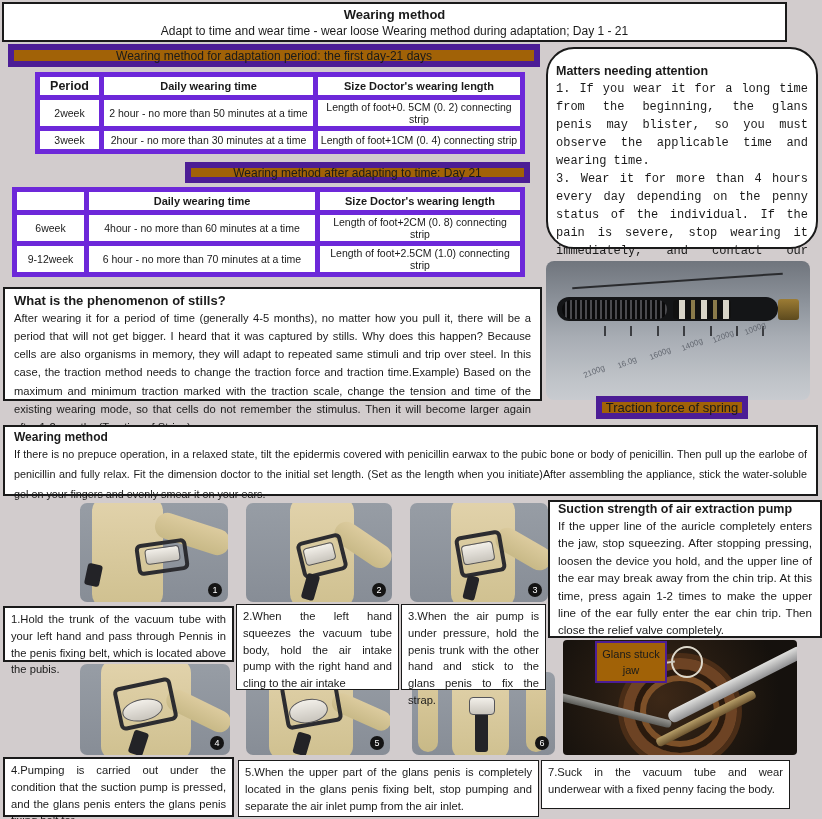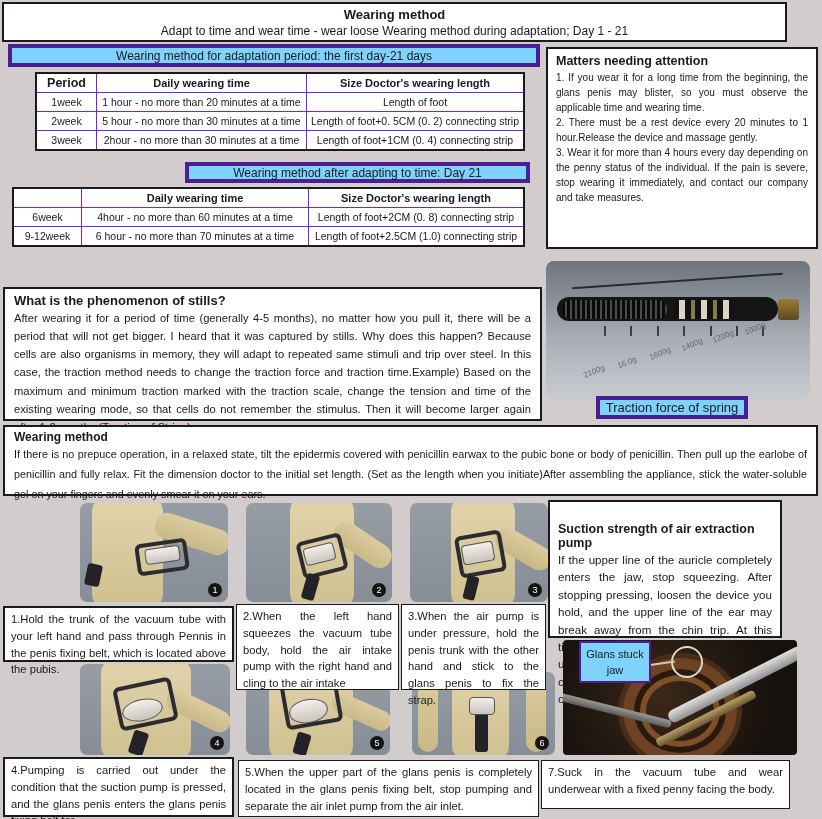--- a/index.html
+++ b/index.html
@@ -5,70 +5,70 @@
   html,body{margin:0;padding:0;}
   body{
     width:822px;height:819px;position:relative;
     background:#d2cccd;
     font-family:"Liberation Sans", sans-serif;
     color:#1a1a1a;
     overflow:hidden;
   }
   .abs{position:absolute;box-sizing:border-box;}
   .panel{background:#fff;border:2px solid #1a1a1a;}
-  .panel-thin{background:#7dd3fc;border:4px solid #4c1d95;}
+  .panel-thin{background:#a16207;border:6px solid #4c1d95;}
 
   
   .title-box{left:2px;top:2px;width:785px;height:40px;text-align:center;padding-top:3px;}
   .title-box .t{font-weight:bold;font-size:13px;}
   .title-box .s{font-size:12px;margin-top:2px;}
 
   .adapt-header{left:8px;top:44px;width:532px;height:23px;display:flex;align-items:center;justify-content:center;font-size:12px;}
   .day21-header{left:185px;top:162px;width:345px;height:21px;display:flex;align-items:center;justify-content:center;font-size:12px;}
 
   
   table{border-collapse:collapse;background:#fff;}
-  .tbl td,.tbl th{border:1px solid #6d28d9;font-size:10.5px;text-align:center;padding:1px 2px;height:16px;margin-left:23px;}
+  .tbl td,.tbl th{border:5px solid #6d28d9;font-size:10.5px;text-align:center;padding:1px 2px;height:16px;margin-left:23px;}
   .tbl th{font-weight:bold;font-size:11px;}
   .tbl{border:2px solid #1a1a1a;}
   .tbl1{left:35px;top:72px;width:490px;}
   .tbl2{left:12px;top:187px;width:513px;}
   .tbl1 .c0{width:55px;} .tbl1 .c1{width:205px;}
   .tbl2 .c0{width:63px;} .tbl2 .c1{width:222px;}
   .tbl1 th.c0{font-size:12.5px;}
 
   
-  .attention{left:546px;top:47px;width:272px;height:202px;padding:5px 8px;}
+  .attention{left:546px;top:47px;width:272px;height:202px;padding:15px 8px;border-radius:28px;}
   .attention .hd{font-weight:bold;font-size:12.5px;margin-bottom:2px;}
-  .attention .it{font-size:10px;line-height:1.5;text-align:justify;}
+  .attention .it{font-size:12px;line-height:1.5;text-align:justify;font-family:Liberation Mono, monospace;}
 
   
   .spring-photo{left:546px;top:261px;width:264px;height:139px;border-radius:8px;
     background:linear-gradient(180deg,#70757d 0%,#8d939b 30%,#a8adb4 55%,#bfc3c8 85%,#c8cbd0 100%);overflow:hidden;}
   .spring-rod{position:absolute;left:4%;top:26%;width:84%;height:24px;background:#141517;border-radius:12px;}
   .spring-coil{position:absolute;left:6%;top:28%;width:40%;height:19px;border-radius:9px;
     background:repeating-linear-gradient(90deg,#0a0a0b 0 3px,#4a4a4e 3px 5px);}
   .spring-band{position:absolute;left:48%;top:28%;width:22%;height:19px;border-radius:3px;
     background:repeating-linear-gradient(90deg,#111 0 6px,#d8d4c8 6px 12px,#111 12px 18px,#8a7a4a 18px 22px);}
   .spring-tip{position:absolute;left:88%;top:27%;width:8%;height:21px;background:linear-gradient(180deg,#9c7c34,#5d4a1e);border-radius:3px;}
   .spring-wire{position:absolute;left:10%;top:14%;width:80%;height:1.5px;background:#2a2b2e;transform:rotate(-4deg);}
   .tick{position:absolute;width:2px;height:10px;background:#3c3e42;top:47%;}
   .slabel{position:absolute;font-size:8px;color:#636871;transform:rotate(-22deg);}
   .spring-caption{left:596px;top:396px;width:152px;height:23px;display:flex;align-items:center;justify-content:center;font-size:13px;}
 
   
-  .stills{left:3px;top:287px;width:539px;height:134px;padding:4px 9px;}
+  .stills{left:3px;top:287px;width:539px;height:114px;padding:4px 9px;}
   .stills .hd{font-weight:bold;font-size:13px;margin-bottom:1px;}
   .stills .bd{font-size:11.2px;line-height:1.62;text-align:justify;}
   .wearing{left:3px;top:425px;width:815px;height:71px;padding:3px 9px;}
   .wearing .hd{font-weight:bold;font-size:12px;margin-bottom:1px;}
   .wearing .bd{font-size:10.8px;line-height:1.85;text-align:justify;}
 
   
-  .suction{left:548px;top:500px;width:234px;height:138px;padding:20px 8px;}
+  .suction{left:548px;top:500px;width:274px;height:138px;padding:0 8px;}
   .suction .hd{font-weight:bold;font-size:12.5px;margin-bottom:1px;}
   .suction .bd{font-size:11.6px;line-height:1.5;text-align:justify;}
 
   
   .photo{border-radius:7px;background:linear-gradient(180deg,#979da5,#878d96);overflow:hidden;}
   .scene{position:absolute;inset:0;}
   .torso{position:absolute;background:linear-gradient(180deg,#e2d3ac,#cfc08f);border-radius:14px;}
   .limb{position:absolute;background:linear-gradient(180deg,#dccb9e,#c8b987);border-radius:12px;}
   .dev-frame{position:absolute;border:4px solid #2c2c30;border-radius:6px;background:transparent;}
   .dev-body{position:absolute;background:linear-gradient(180deg,#f2efe9,#c9c5bd);border:1px solid #55555a;border-radius:4px;}
@@ -85,21 +85,21 @@
   
   .cap{background:#fff;border:2px solid #1a1a1a;padding:3px 6px;font-size:11.2px;line-height:1.5;text-align:justify;z-index:5;}
   .cap1{left:3px;top:606px;width:231px;height:56px;}
   .cap2{left:236px;top:604px;width:163px;height:86px;border-width:1px;}
   .cap3{left:401px;top:604px;width:145px;height:86px;border-width:1px;}
   .cap4{left:3px;top:757px;width:231px;height:60px;}
   .cap5{left:238px;top:760px;width:301px;height:57px;border-width:1px;}
   .cap6{left:541px;top:760px;width:249px;height:49px;border-width:1px;}
 
   
-  .glans-box{left:579px;top:641px;width:72px;height:42px;display:flex;align-items:center;justify-content:center;
+  .glans-box{left:595px;top:641px;width:72px;height:42px;display:flex;align-items:center;justify-content:center;
     text-align:center;font-size:11px;line-height:1.5;z-index:6;border-width:2px;}
   .dark-photo{left:563px;top:640px;width:234px;height:115px;border-radius:4px;
     background:radial-gradient(circle at 42% 50%,#3d2817 0%,#241a11 45%,#15110d 80%),#14100c;overflow:hidden;}
   .coil{position:absolute;left:60px;top:18px;width:92px;height:84px;border-radius:50%;
     border:11px solid #6d4324;box-shadow:inset 0 0 0 6px #2a1a0e, inset 0 0 0 12px #7d5028, 0 0 0 5px #4a2d17;}
   .rod{position:absolute;right:-14px;top:38px;width:150px;height:13px;transform:rotate(-27deg);
     background:linear-gradient(180deg,#e0e0de,#909092);border-radius:6px;}
   .rod2{position:absolute;right:36px;top:74px;width:110px;height:9px;transform:rotate(-27deg);
     background:linear-gradient(180deg,#b8a06a,#6d5530);border-radius:4px;}
   .rod3{position:absolute;left:-10px;top:66px;width:120px;height:8px;transform:rotate(14deg);
@@ -118,27 +118,22 @@
 <div class="abs panel-thin adapt-header">Wearing method for adaptation period: the first day-21 days</div>
 
 <table class="abs tbl tbl1">
   <tbody>
       <tr>
     <th class="c0">Period</th>
     <th class="c1">Daily wearing time</th>
     <th>Size Doctor's wearing length</th>
   </tr>
   <tr>
-    <td>1week</td>
-    <td>1 hour - no more than 20 minutes at a time</td>
-    <td>Length of foot</td>
-  </tr>
-  <tr>
     <td>2week</td>
-    <td>5 hour - no more than 30 minutes at a time</td>
+    <td>2 hour - no more than 50 minutes at a time</td>
     <td>Length of foot+0. 5CM (0. 2) connecting strip</td>
   </tr>
   <tr>
     <td>3week</td>
     <td>2hour - no more than 30 minutes at a time</td>
     <td>Length of foot+1CM (0. 4) connecting strip</td>
   </tr>
 </tbody>
   </table>
 
@@ -160,21 +155,20 @@
     <td>9-12week</td>
     <td>6 hour - no more than 70 minutes at a time</td>
     <td>Length of foot+2.5CM (1.0) connecting strip</td>
   </tr>
 </tbody>
   </table>
 
 <div class="abs panel attention">
   <div class="hd">Matters needing attention</div>
   <div class="it">1. If you wear it for a long time from the beginning, the glans penis may blister, so you must observe the applicable time and wearing time.</div>
-  <div class="it">2. There must be a rest device every 20 minutes to 1 hour.Release the device and massage gently.</div>
   <div class="it">3. Wear it for more than 4 hours every day depending on the penny status of the individual. If the pain is severe, stop wearing it immediately, and contact our company and take measures.</div>
 </div>
 
 <div class="abs spring-photo">
   <div class="spring-wire"></div>
   <div class="spring-rod"></div>
   <div class="spring-coil"></div>
   <div class="spring-band"></div>
   <div class="spring-tip"></div>
   <div class="tick" style="left:22%"></div>

